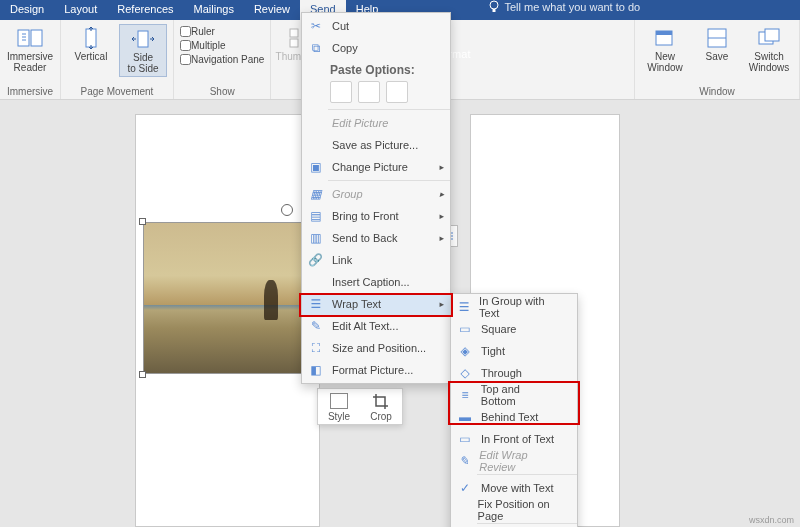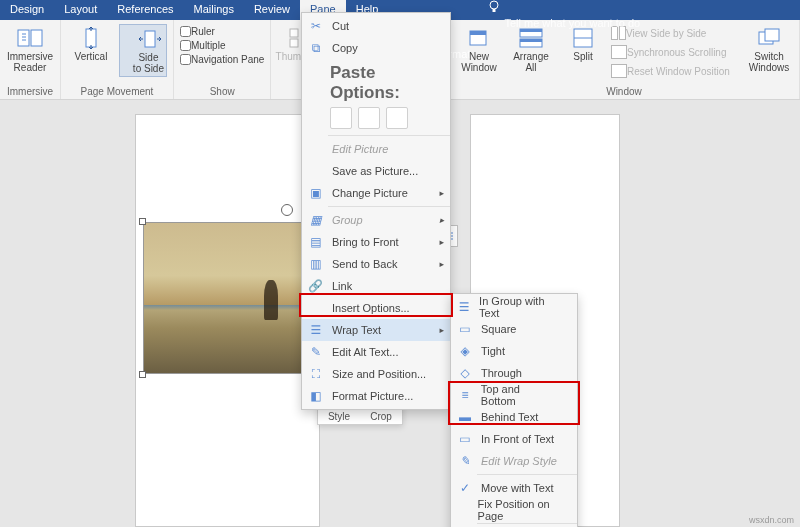--- a/index.html
+++ b/index.html
@@ -4,30 +4,30 @@
 <style>
   * { box-sizing: border-box; margin: 0; padding: 0; font-family: "Segoe UI", sans-serif; }
   body { width: 800px; height: 527px; background: #e6e6e6; overflow: hidden; font-size: 11px; color: #444; }
 
   
   .tabs { display: flex; background: #2b579a; color: #fff; height: 20px; align-items: stretch; font-size: 11px; text-align: right; }
   .tab { padding: 3px 10px 0 10px; cursor: default; }
   .tab.active { background: #f3f3f3; color: #2b579a; }
   .tab.cap { font-weight: 400; margin-top: 45px; }
   .bulb { margin: 0 4px 0 8px; }
-  .tell { opacity: .85; padding-top: 17px; }
+  .tell { opacity: .85; padding-top: 1px; }
 
   
   .ribbon { display: flex; background: #f3f3f3; border-bottom: 1px solid #d4d4d4; height: 80px; }
   .group { display: flex; flex-direction: column; justify-content: space-between; padding: 4px 6px 0 6px; border-right: 1px solid #e0e0e0; }
   .group-body { display: flex; align-items: flex-start; gap: 4px; flex: 1; }
   .group-label { text-align: center; font-size: 10px; color: #666; padding: 2px 0; }
   .bigbtn { display: flex; flex-direction: column; align-items: center; width: 48px; padding: 2px; gap: 2px; font-size: 10px; text-align: center; line-height: 1.05; }
   .bigbtn .ico { width: 28px; height: 24px; }
-  .bigbtn.active { background: #d8e1ec; border: 1px solid #a8bcd8; align-items: flex-end; }
+  .bigbtn.active { background: #d8e1ec; border: 1px solid #a8bcd8; }
   .chklist { display: flex; flex-direction: column; gap: 3px; font-size: 10px; padding-top: 2px; }
   .chk { display: flex; align-items: center; gap: 0; }
   .chk input { width: 11px; height: 11px; }
   .faded { color: #b6b6b6; }
   .sep { width: 1px; background: #e0e0e0; margin: 0 4px; }
 
   
   .ribico { width: 16px; height: 14px; border: 1px solid #5b8bd4; background: #fff; display: inline-block; }
 
   
@@ -54,21 +54,21 @@
   .pt-item .picn { width:18px; height:16px; border:1px solid #888; }
 
   
   .menu { position: absolute; background:#f6f6f6; border:1px solid #c7c7c7; box-shadow:0 4px 10px rgba(0,0,0,.2); font-size:11px; padding:2px 0; }
   .menu .row { display:flex; align-items:center; height:22px; padding:0 20px 0 6px; gap:8px; position:relative; }
   .menu .row:hover, .menu .row.hover { background:#d8e6f5; }
   .menu .row.dis { color:#9e9e9e;font-style:italic; }
   .menu .icn { width:16px; height:16px; display:flex; align-items:center; justify-content:center; color:#5b8bd4; font-size:12px; }
   .menu .sub::after { content:"▸"; position:absolute; right:6px; font-size:9px; color:#555; }
   .menu .sep { height:1px; background:#dedede; margin:2px 0 2px 26px; width:auto; }
-  .menu .head { font-weight:600; color:#666; padding:4px 6px 2px 28px; font-size:17px; }
+  .menu .head { font-weight:600; color:#666; padding:4px 6px 2px 28px; font-size:12px; }
   .menu .paste-row { display:flex; gap:6px; padding:2px 8px 4px 28px; }
   .paste-btn { width:22px; height:22px; border:1px solid #d0d0d0; background:#fff; border-radius:2px; }
   .menu1 { left:301px; top:-88px; width:150px; }
   .menu2 { left:450px; top:193px; width:128px; }
 
   .hl-red { border:2px solid #d40000; }
   .hl1 { position:absolute; left:299px; top:193px; width:154px; height:24px; pointer-events:none; }
   .hl2 { position:absolute; left:448px; top:281px; width:132px; height:44px; pointer-events:none; }
 
   .menubox { position:absolute; left:0; top:0; right:0; }
@@ -80,21 +80,21 @@
 </style>
 </head>
 <body>
 
 <div class="tabs">
   <div class="tab">Design</div>
   <div class="tab">Layout</div>
   <div class="tab">References</div>
   <div class="tab">Mailings</div>
   <div class="tab">Review</div>
-  <div class="tab active">Pane</div>
+  <div class="tab active">Send</div>
   <div class="tab">Help</div>
   <div class="tab cap">Picture Format</div>
   <span class="bulb">
     <svg width="12" height="14" viewBox="0 0 12 14">
         <circle cx="6" cy="5" r="4" fill="none" stroke="#fff" stroke-width="1"></circle>
         <rect x="4.5" y="9" width="3" height="3" fill="#fff"></rect>
       </svg>
   </span>
   <span class="tell">Tell me what you want to do</span>
 </div>
@@ -207,54 +207,25 @@
               <rect x="5" y="5" width="16" height="14" fill="#fff" stroke="#5b8bd4"></rect>
               <rect x="5" y="5" width="16" height="4" fill="#5b8bd4"></rect>
             </svg>
           </span>
         <span style="white-space:pre-line">New
 Window</span>
       </div>
       <div class="bigbtn">
         <span class="ico">
             <svg viewBox="0 0 28 24">
-              <rect x="3" y="3" width="22" height="8" fill="#fff" stroke="#5b8bd4"></rect>
-              <rect x="3" y="13" width="22" height="8" fill="#fff" stroke="#5b8bd4"></rect>
-              <rect x="3" y="3" width="22" height="3" fill="#5b8bd4"></rect>
-              <rect x="3" y="13" width="22" height="3" fill="#5b8bd4"></rect>
-            </svg>
-          </span>
-        <span style="white-space:pre-line">Arrange
-All</span>
-      </div>
-      <div class="bigbtn">
-        <span class="ico">
-            <svg viewBox="0 0 28 24">
               <rect x="5" y="3" width="18" height="18" fill="#fff" stroke="#5b8bd4"></rect>
               <line x1="5" y1="12" x2="23" y2="12" stroke="#5b8bd4"></line>
             </svg>
           </span>
-        <span>Split</span>
-      </div>
-      <div class="chklist faded" style="gap:5px;min-width:130px">
-        <div class="chk">
-            <span style="display:inline-flex;gap:1px">
-              <span class="ribico" style="width:7px;border-color:#b6b6b6"></span>
-              <span class="ribico" style="width:7px;border-color:#b6b6b6"></span>
-            </span>
-            <span>View Side by Side</span>
-          </div>
-        <div class="chk">
-            <span class="ribico" style="border-color:#b6b6b6"></span>
-            <span>Synchronous Scrolling</span>
-          </div>
-        <div class="chk">
-            <span class="ribico" style="border-color:#b6b6b6"></span>
-            <span>Reset Window Position</span>
-          </div>
+        <span>Save</span>
       </div>
       <div class="bigbtn">
         <span class="ico">
             <svg viewBox="0 0 28 24">
               <rect x="4" y="6" width="14" height="12" fill="#fff" stroke="#5b8bd4"></rect>
               <rect x="10" y="3" width="14" height="12" fill="#fff" stroke="#5b8bd4"></rect>
             </svg>
           </span>
         <span style="white-space:pre-line">Switch
 Windows</span>
@@ -340,21 +311,21 @@
       <div class="row sub">
           <span class="icn">▥</span>
           <span>Send to Back</span>
         </div>
       <div class="row">
           <span class="icn">🔗</span>
           <span>Link</span>
         </div>
       <div class="row">
           <span class="icn"></span>
-          <span>Insert Options...</span>
+          <span>Insert Caption...</span>
         </div>
       <div class="row sub hover">
           <span class="icn">☰</span>
           <span>Wrap Text</span>
         </div>
       <div class="row">
           <span class="icn">✎</span>
           <span>Edit Alt Text...</span>
         </div>
       <div class="row">
@@ -391,21 +362,21 @@
       <div class="row">
           <span class="icn">▬</span>
           <span>Behind Text</span>
         </div>
       <div class="row">
           <span class="icn">▭</span>
           <span>In Front of Text</span>
         </div>
       <div class="row dis">
           <span class="icn">✎</span>
-          <span>Edit Wrap Style</span>
+          <span>Edit Wrap Review</span>
         </div>
       <div class="sep"></div>
       <div class="row">
           <span class="icn">✓</span>
           <span>Move with Text</span>
         </div>
       <div class="row">
           <span class="icn"></span>
           <span>Fix Position on Page</span>
         </div>

